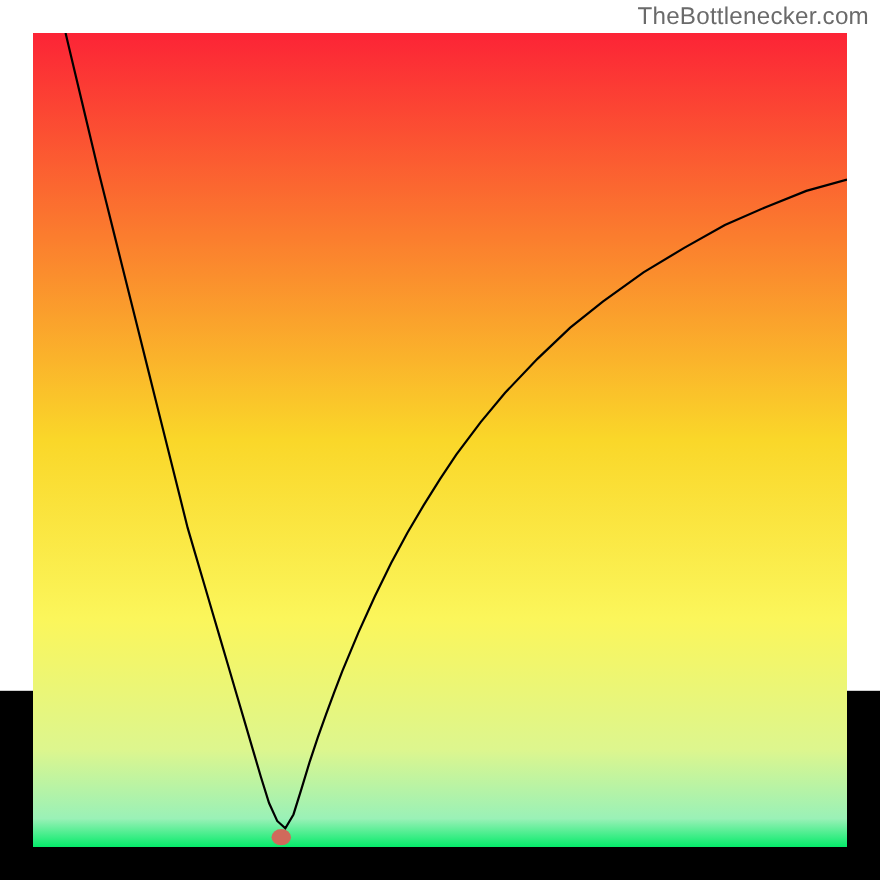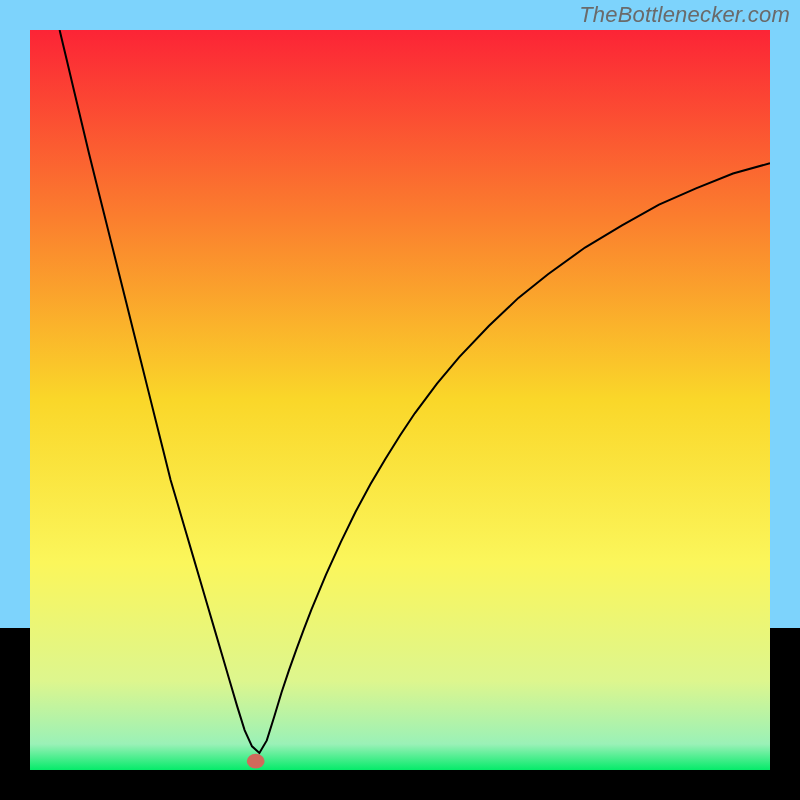--- a/index.html
+++ b/index.html
@@ -8,22 +8,21 @@
     width: 800px;
     height: 800px;
     background: #000;
     font-family: Arial, Helvetica, sans-serif;
     overflow: hidden;
   }
   .frame {
     position: relative;
     width: 800px;
     height: 628px;
-    background: #7dd3fc;
-    font-style: italic;
+    background: #ffffff;
   }
   .attribution {
     position: absolute;
     top: 2px;
     right: 10px;
     color: #6a6a6a;
     font-size: 22px;
     font-weight: 500;
     z-index: 5;
     letter-spacing: 0.2px;

